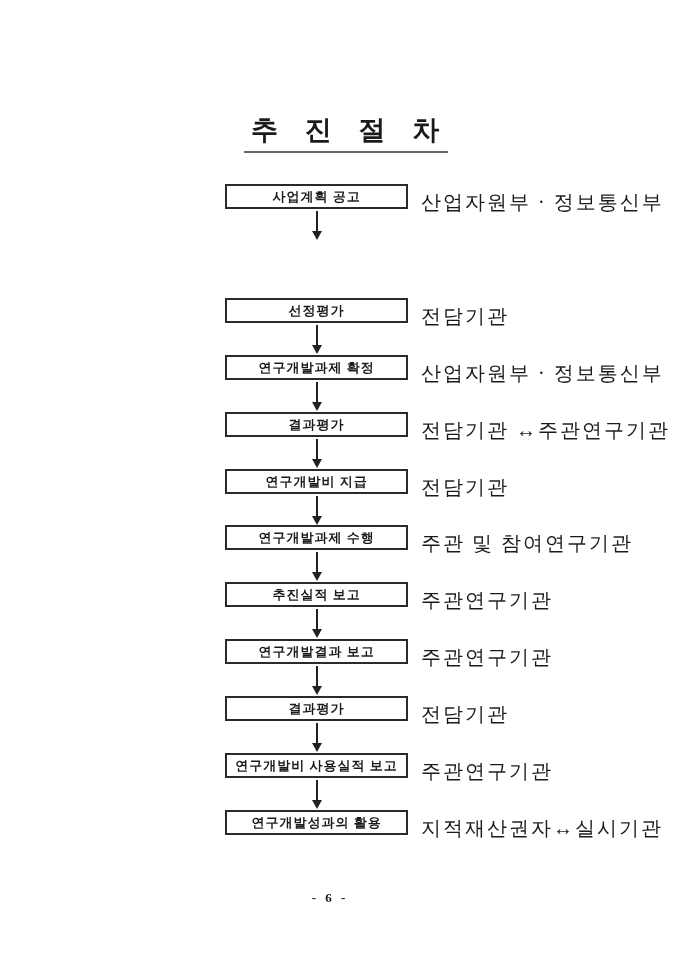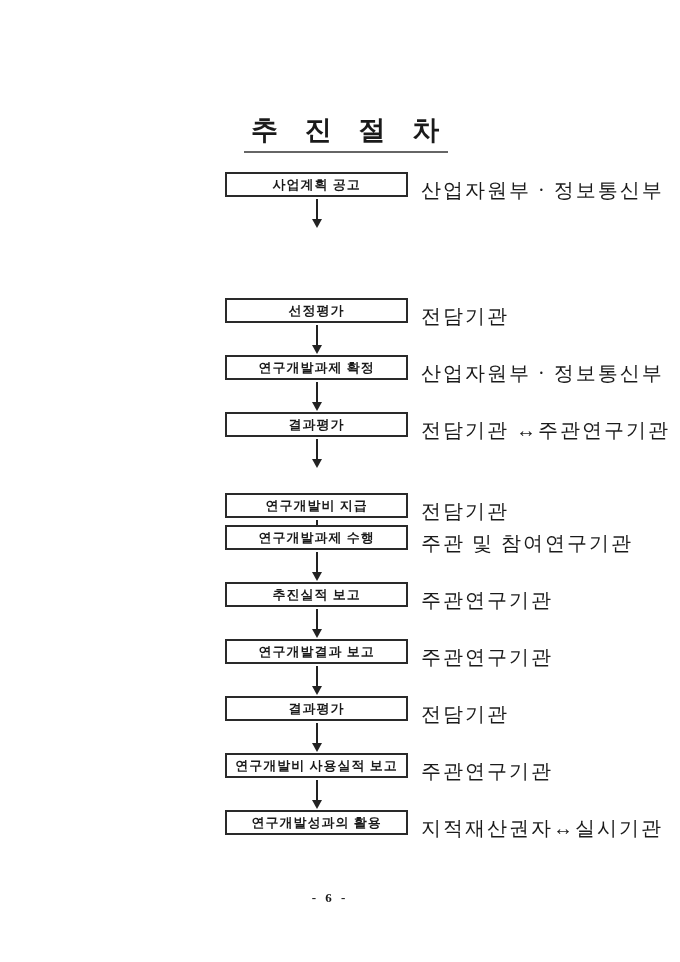--- a/index.html
+++ b/index.html
@@ -105,21 +105,21 @@
     letter-spacing: 3px;
   }
 </style>
 </head>
 <body>
 
 <div class="page">
   <div class="doc-title">추 진 절 차</div>
 
   <div class="flowchart">
-  <div class="step" style="top: 172px;">
+  <div class="step" style="top: 184px;">
     <div class="flow-box">
       <span class="box-label">사업계획 공고</span>
     </div>
     <div class="agency">산업자원부 · 정보통신부</div>
     <div class="arrow">
       <div class="arrow-line"></div>
       <div class="arrow-head"></div>
     </div>
   </div>
 
@@ -150,21 +150,21 @@
     <div class="flow-box">
       <span class="box-label">결과평가</span>
     </div>
     <div class="agency">전담기관 ↔주관연구기관</div>
     <div class="arrow">
       <div class="arrow-line"></div>
       <div class="arrow-head"></div>
     </div>
   </div>
 
-  <div class="step" style="top: 469px; margin-top: 24px;">
+  <div class="step" style="top: 469px;">
     <div class="flow-box">
       <span class="box-label">연구개발비 지급</span>
     </div>
     <div class="agency">전담기관</div>
     <div class="arrow">
       <div class="arrow-line"></div>
       <div class="arrow-head"></div>
     </div>
   </div>
 

